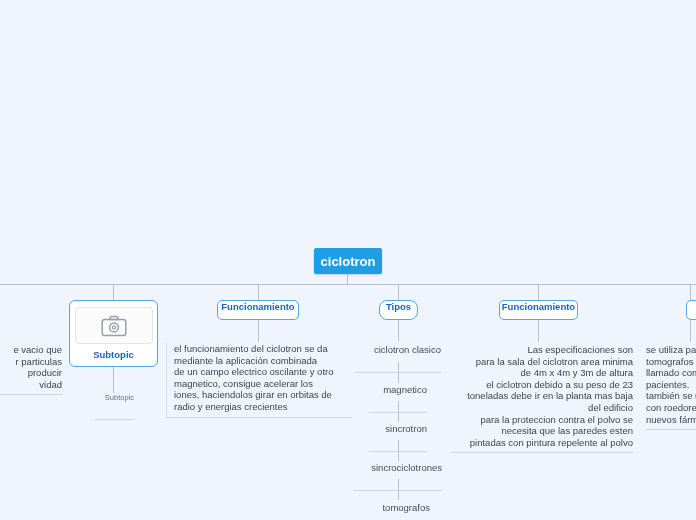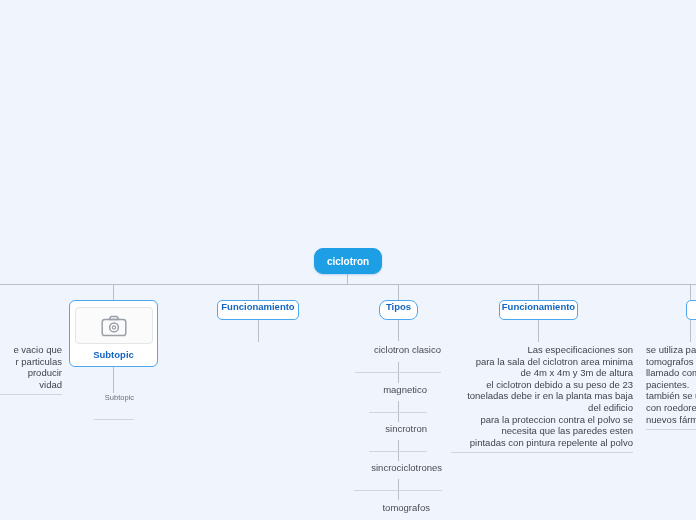--- a/index.html
+++ b/index.html
@@ -23,23 +23,23 @@
   }
   .conn.h { height: 1px; }
   .conn.v { width: 1px; }
 
   
   .root-node {
     position: absolute;
     box-sizing: border-box;
     background: #1e9fe5;
     border: 1px solid #1e9fe5;
-    border-radius: 9px;
+    border-radius: 2px;
     color: #ffffff;
-    font-size: 10px;
+    font-size: 13px;
     font-weight: bold;
     display: flex;
     align-items: center;
     justify-content: center;
     box-shadow: 0 1px 2px rgba(30,120,190,0.25);
   }
 
   
   .branch-node {
     position: absolute;
@@ -159,20 +159,26 @@
       </svg>
     </div>
     <div class="image-card-label">Subtopic</div>
   </div>
 
   <div class="leaf tiny" style="left:94px; top:393px; width:40px;">Subtopic</div>
 
   <div class="branch-node" style="left:217px; top:300px; width:82px; height:20px;">
     <span>Funcionamiento</span>
   </div>
+  <div class="textblock bordered-left" style="left:166px; top:343px; width:186px;">el funcionamiento del ciclotron se da
+mediante la aplicación combinada
+de un campo electrico oscilante y otro
+magnetico, consigue acelerar los
+iones, haciendolos girar en orbitas de
+radio y energias crecientes</div>
 
   <div class="branch-node" style="left:379px; top:300px; width:39px; height:20px;border-radius:8px;">
     <span>Tipos</span>
   </div>
 
   <div class="leaf" style="left:355px; top:344px; width:86px;">ciclotron clasico</div>
   <div class="leaf" style="left:369px; top:384px; width:58px;">magnetico</div>
   <div class="leaf" style="left:369px; top:423px; width:58px;">sincrotron</div>
   <div class="leaf" style="left:354px; top:462px; width:88px;">sincrociclotrones</div>
   <div class="leaf" style="left:366px; top:502px; width:64px;">tomografos</div>

